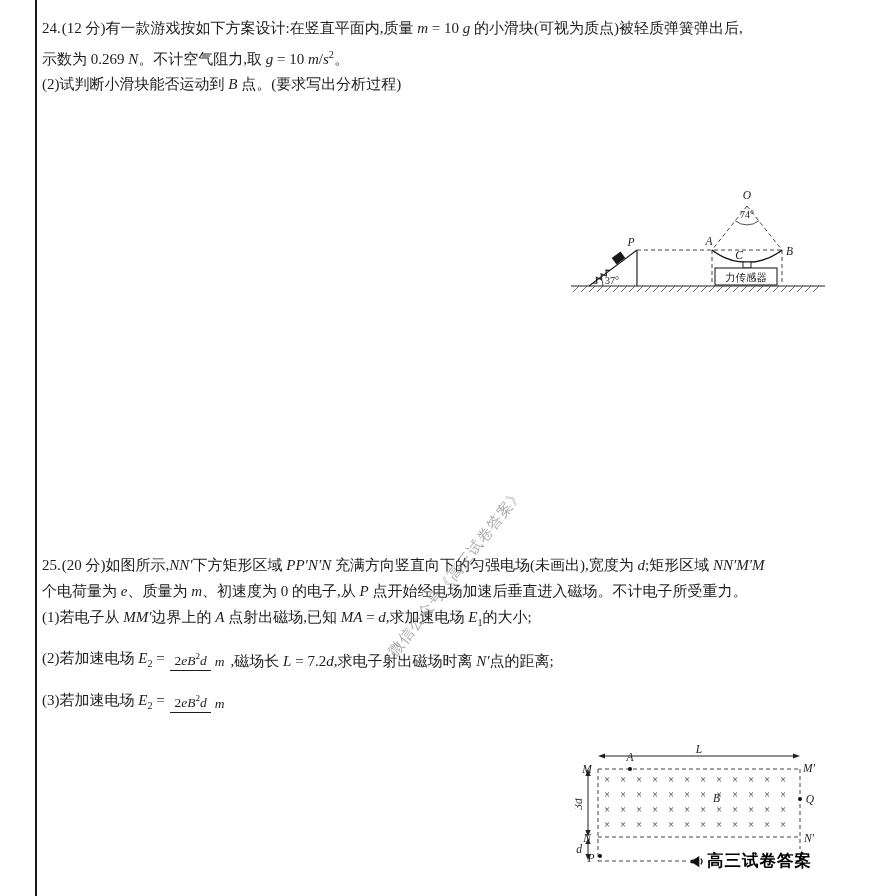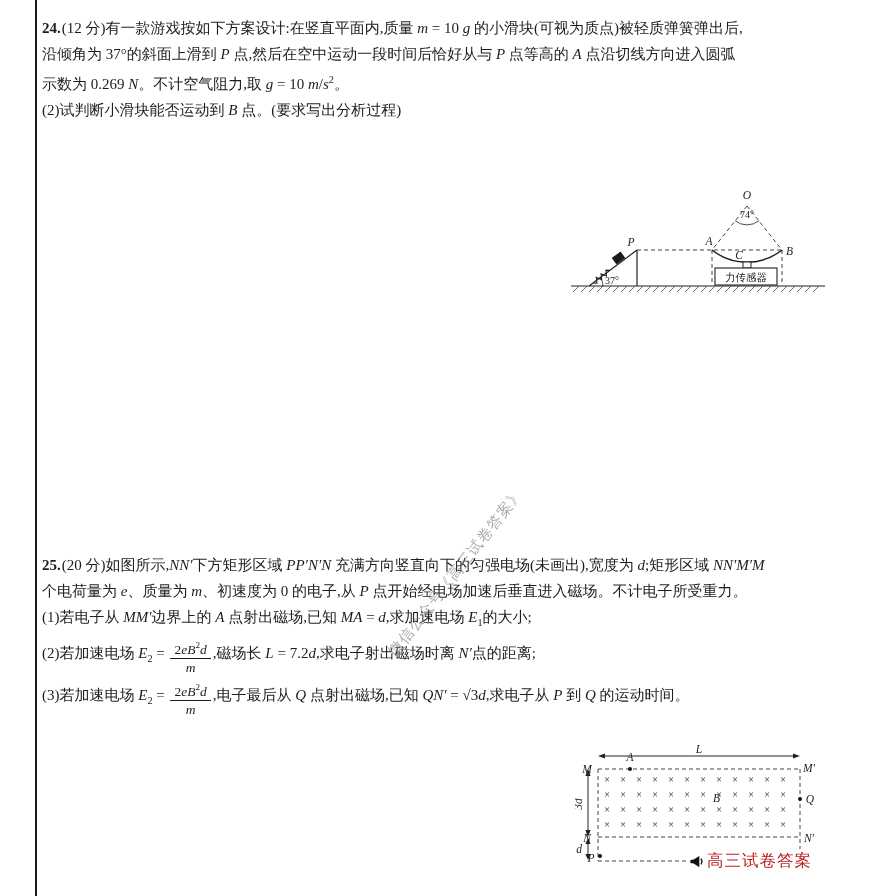--- a/index.html
+++ b/index.html
@@ -9,27 +9,27 @@
     font-family:"Liberation Serif","DejaVu Serif",serif; color:#1c1c1c;
   }
   .margin-line { position:absolute; left:35px; top:0; width:2px; height:896px; background:#1a1a1a; }
 
   .qblock { position:absolute; left:42px; width:820px; font-size:15px; }
   .q24 { top:16px; line-height:25.5px; }
   .q25 { top:552px; line-height:26px; }
 
   .line { white-space:pre; }
   .line i { font-style:italic; }
-  .qnum { font-weight:bold; margin-right:1px; }
+  .qnum { font-weight:normal; margin-right:1px; }
   .red { color:#a03a2c; }
   sup,sub { font-size:0.68em; }
 
-  .fline { display:flex; height:42px; white-space:pre; }
+  .fline { display:flex; align-items:center; height:42px; white-space:pre; }
   .fline.first { margin-top:4px; }
-  .frac { display:inline-flex; flex-direction:column; align-items:center;
+  .frac { display:inline-flex; flex-direction:row; align-items:center;
           line-height:1.15; font-size:13.5px; margin:0 2px; }
   .frac .fnum { padding:0 4px 1px 4px; border-bottom:1.3px solid #1c1c1c; }
   .frac .fden { padding:1px 4px 0 4px; }
 
   .diag { position:absolute; }
   .diag24 { left:563px; top:188px; }
   .diag25 { left:575px; top:744px; }
   .diag text { font-family:"Liberation Serif","DejaVu Serif",serif; fill:#1c1c1c; }
   .dlab  { font-size:11.5px; font-style:italic; }
   .dnum  { font-size:10px; }
@@ -37,31 +37,30 @@
   .cross { font-size:10px; fill:#333; }
 
   .watermark {
     position:absolute; left:392px; top:645px; z-index:5; pointer-events:none;
     transform:rotate(-52deg); transform-origin:0 50%;
     font-size:15px; letter-spacing:1px; color:#787878; opacity:.62; white-space:pre;
   }
   .footer-logo {
     position:absolute; left:686px; top:849px; z-index:6; background:#fff;
     display:flex; align-items:center; gap:3px; padding:1px 3px;
-    font-weight:normal; font-size:16.5px; letter-spacing:1px; color:#b91c1c;
+    font-weight:bold; font-size:16.5px; letter-spacing:1px; color:#000000;
   }
 </style>
 </head>
 <body>
 
 <div class="margin-line"></div>
 
 <section class="qblock q24">
   <div class="line"><b class="qnum">24.</b><span class="mathify">(12 分)有一款游戏按如下方案设计:在竖直平面内,质量 <i>m</i> = 10 <i>g</i> 的小滑块(可视为质点)被轻质弹簧弹出后,</span></div>
-  <div class="line mathify">沿倾角为 37°的斜面上滑到 <i>P</i> 点,然后在空中运动一段时间后恰好从与 <i>P</i> 点等高的 <i>A</i> 点沿切线方向进入圆弧</div>
   <div class="line mathify">示数为 0.269 <i>N</i>。不计空气阻力,取 <i>g</i> = 10 <i>m</i>/<i>s</i><sup>2</sup>。</div>
   <div class="line mathify">(2)试判断小滑块能否运动到 <i>B</i> 点。(要求写出分析过程)</div>
 </section>
 
 <svg class="diag diag24" width="270" height="108" viewBox="0 0 270 108">
 
   <line x1="8" y1="98" x2="262" y2="98" stroke="#222" stroke-width="1.2"></line>
   <g id="ground-hatch" stroke="#444" stroke-width="0.8">
       <line x1="16" y1="98" x2="10" y2="104"></line>
       <line x1="24" y1="98" x2="18" y2="104"></line>
@@ -142,21 +141,20 @@
       <span class="fden mathify"><i>m</i></span>
     </span>
     <span class="mathify">,磁场长 <i>L</i> = 7.2<i>d</i>,求电子射出磁场时离 <i>N′</i>点的距离;</span>
   </div>
   <div class="fline">
     <span class="mathify">(3)若加速电场 <i>E</i><sub>2</sub> = </span>
     <span class="frac">
       <span class="fnum mathify">2<i>eB</i><sup>2</sup><i>d</i></span>
       <span class="fden mathify"><i>m</i></span>
     </span>
-    <span class="mathify">,电子最后从 <i>Q</i> 点射出磁场,已知 <i>QN′</i> = √3<i>d</i>,求电子从 <i>P</i> 到 <i>Q</i> 的运动时间。</span>
   </div>
 </section>
 
 <svg class="diag diag25" width="265" height="140" viewBox="0 0 265 140">
 
   <g stroke="#222" stroke-width="1">
     <line x1="29" y1="12" x2="219" y2="12"></line>
     <path d="M23,12 l7,-2.6 v5.2 z" fill="#222" stroke="none"></path>
     <path d="M225,12 l-7,-2.6 v5.2 z" fill="#222" stroke="none"></path>
   </g>

